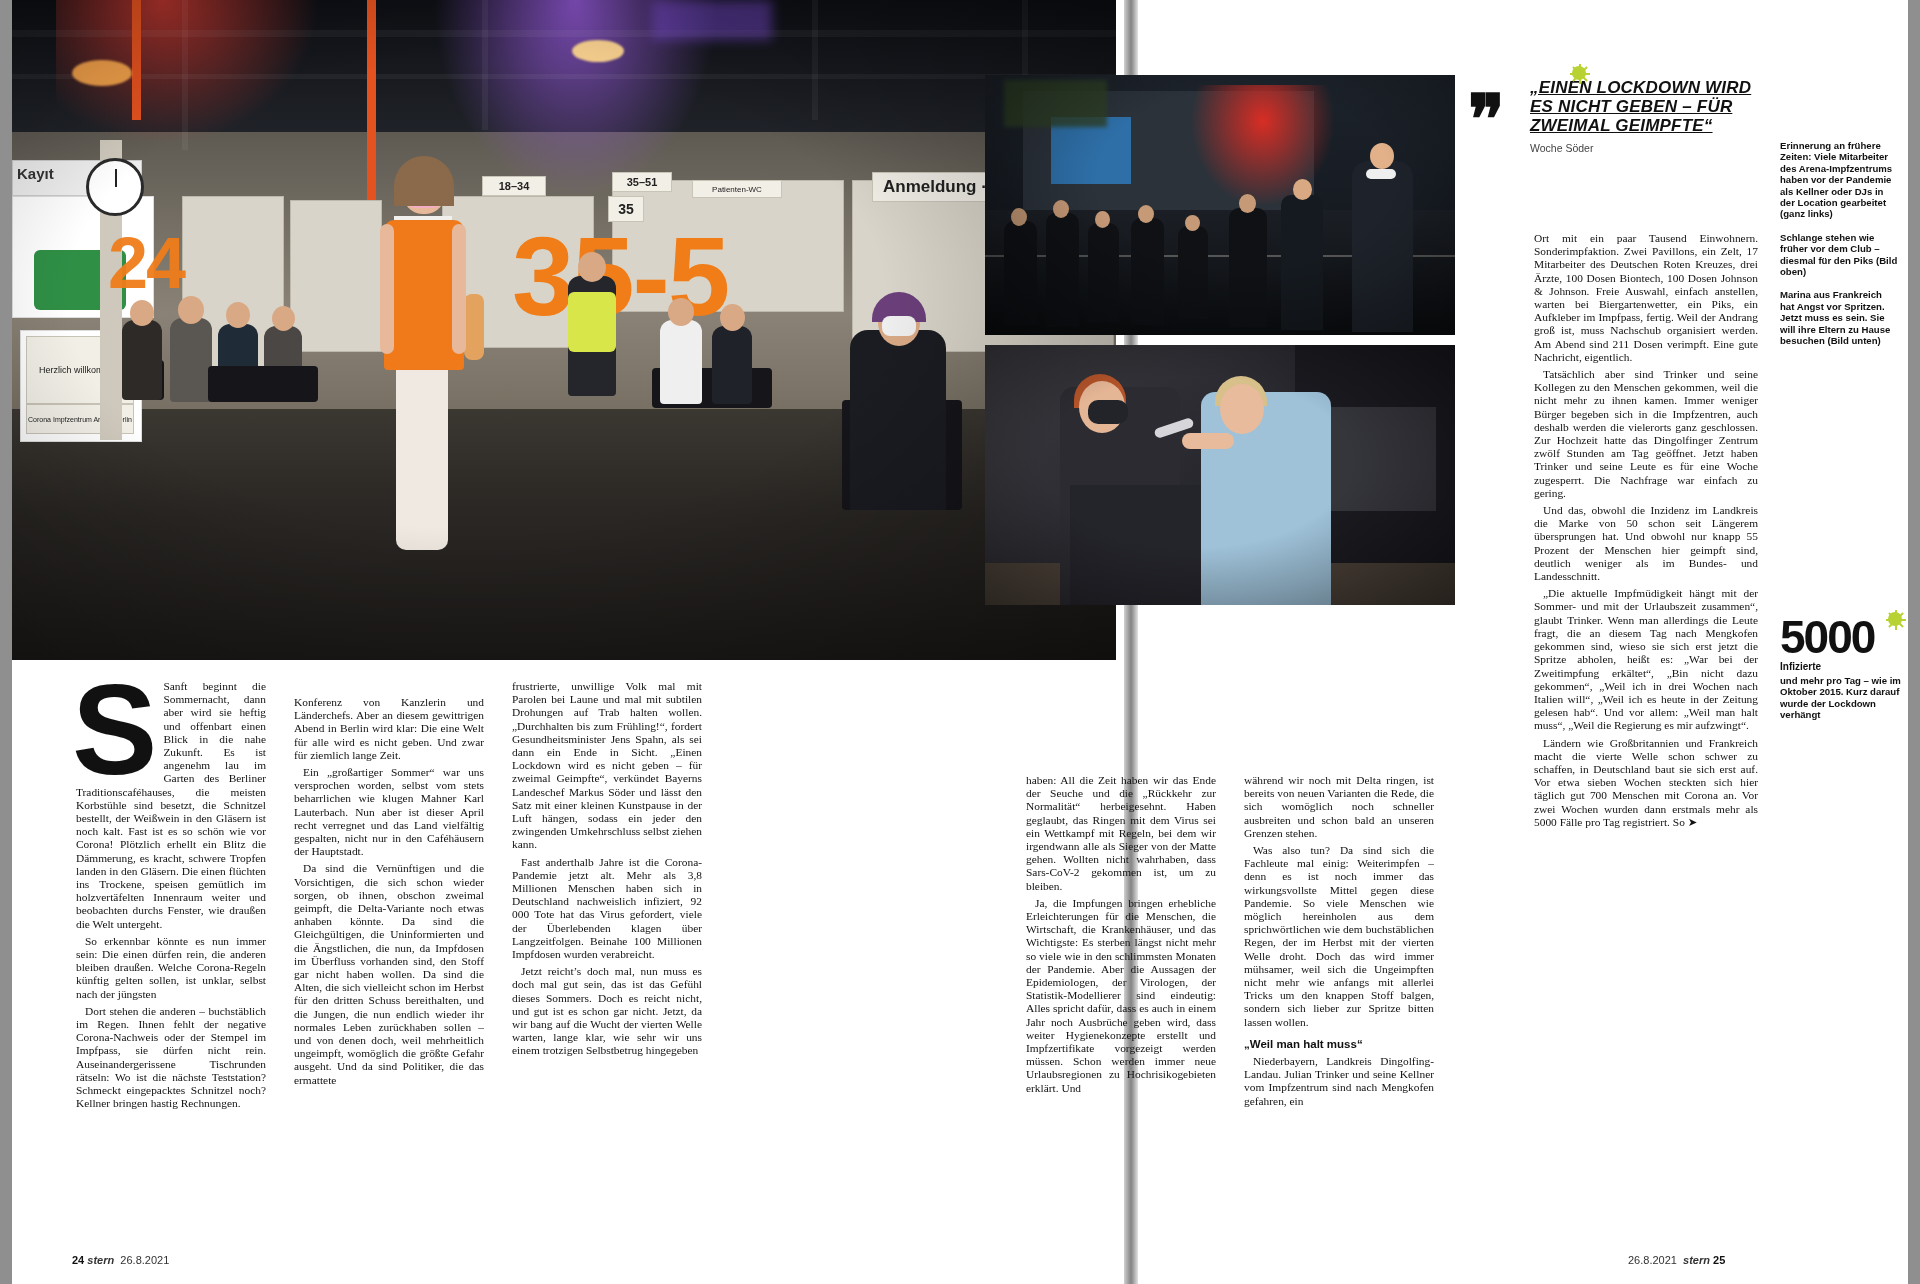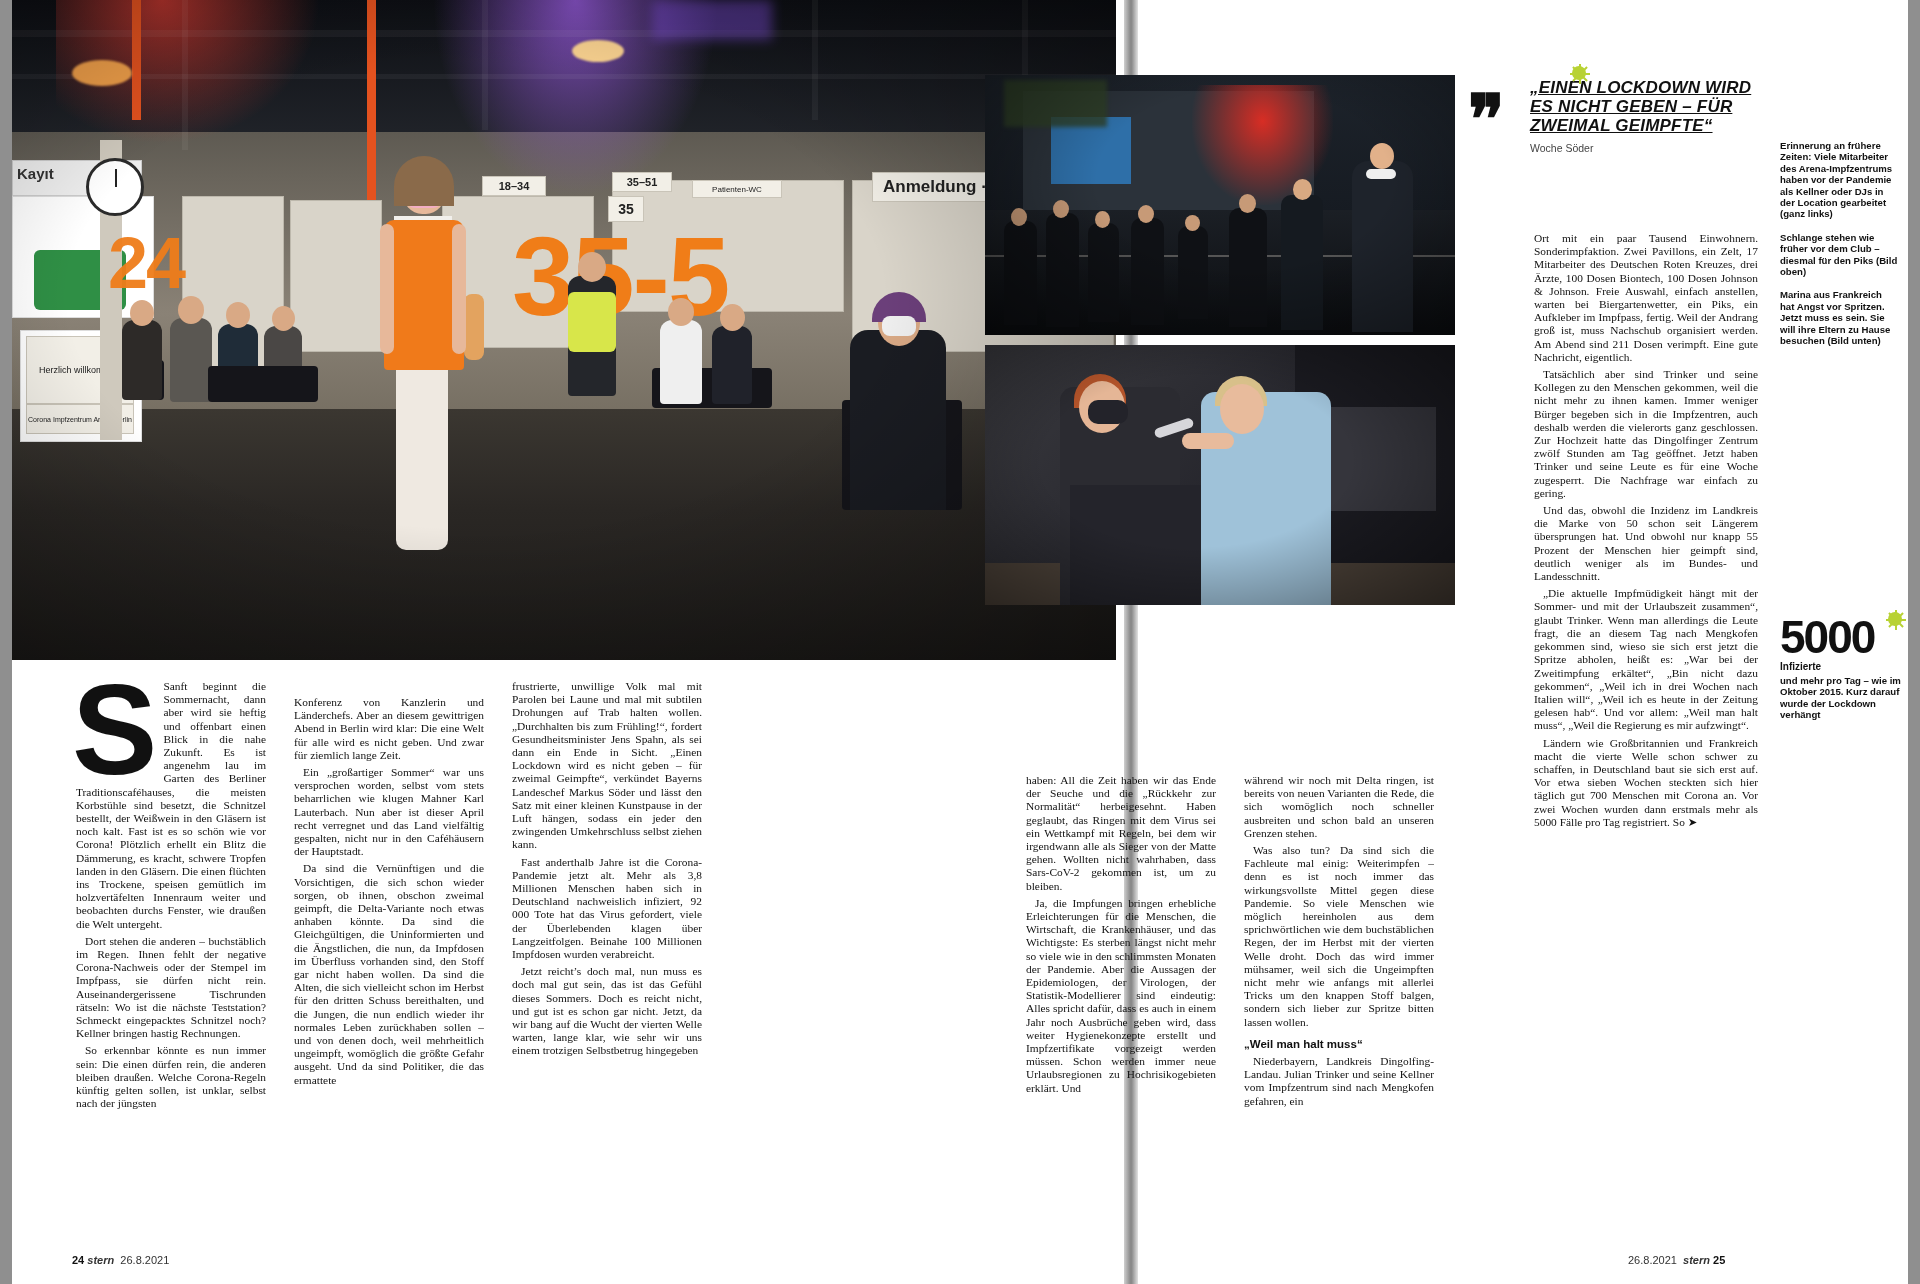--- a/index.html
+++ b/index.html
@@ -301,22 +301,22 @@
         <i style="transform:rotate(315deg)"></i>
     </div>
     <div class="n">5000</div>
     <div class="lbl">Infizierte</div>
     <div class="txt">und mehr pro Tag – wie im Oktober 2015. Kurz darauf wurde der Lockdown verhängt</div>
   </div>
 
   <div class="col" style="left:72px;top:676px;width:198px;height:560px;">
     <div class="dropcap">S</div>
     <p class="first">Sanft beginnt die Sommernacht, dann aber wird sie heftig und offenbart einen Blick in die nahe Zukunft. Es ist angenehm lau im Garten des Berliner Traditionscafé­hauses, die meisten Korbstühle sind besetzt, die Schnitzel bestellt, der Weißwein in den Gläsern ist noch kalt. Fast ist es so schön wie vor Corona! Plötzlich erhellt ein Blitz die Dämmerung, es kracht, schwere Tropfen landen in den Gläsern. Die einen flüchten ins Trockene, speisen gemütlich im holzvertäfelten Innenraum weiter und beobachten durchs Fenster, wie draußen die Welt untergeht.</p>
+    <p>So erkennbar könnte es nun immer sein: Die einen dürfen rein, die anderen bleiben draußen. Welche Corona-Regeln künftig gelten sollen, ist unklar, selbst nach der jüngsten</p>
     <p>Dort stehen die anderen – buchstäblich im Regen. Ihnen fehlt der negative Corona-Nachweis oder der Stempel im Impfpass, sie dürfen nicht rein. Auseinandergerissene Tischrunden rätseln: Wo ist die nächste Teststation? Schmeckt eingepacktes Schnitzel noch? Kellner bringen hastig Rechnungen.</p>
-    <p>So erkennbar könnte es nun immer sein: Die einen dürfen rein, die anderen bleiben draußen. Welche Corona-Regeln künftig gelten sollen, ist unklar, selbst nach der jüngsten</p>
   </div>
   <div class="col" style="left:290px;top:692px;width:198px;height:560px;">
     <p class="first">Konferenz von Kanzlerin und Länderchefs. Aber an diesem gewittrigen Abend in Berlin wird klar: Die eine Welt für alle wird es nicht geben. Und zwar für ziemlich lange Zeit.</p>
     <p>Ein „großartiger Sommer“ war uns versprochen worden, selbst vom stets beharrlichen wie klugen Mahner Karl Lauterbach. Nun aber ist dieser April recht verregnet und das Land vielfältig gespalten, nicht nur in den Caféhäusern der Hauptstadt.</p>
     <p>Da sind die Vernünftigen und die Vorsichtigen, die sich schon wieder sorgen, ob ihnen, obschon zweimal geimpft, die Delta-Variante noch etwas anhaben könnte. Da sind die Gleichgültigen, die Uninformierten und die Ängstlichen, die nun, da Impfdosen im Überfluss vorhanden sind, den Stoff gar nicht haben wollen. Da sind die Alten, die sich vielleicht schon im Herbst für den dritten Schuss bereithalten, und die Jungen, die nun endlich wieder ihr normales Leben zurückhaben sollen – und von denen doch, weil mehrheitlich ungeimpft, womöglich die größte Gefahr ausgeht. Und da sind Politiker, die das ermattete</p>
   </div>
   <div class="col" style="left:508px;top:676px;width:198px;height:560px;">
     <p class="first">frustrierte, unwillige Volk mal mit Parolen bei Laune und mal mit subtilen Drohungen auf Trab halten wollen. „Durchhalten bis zum Frühling!“, fordert Gesundheitsminister Jens Spahn, als sei dann ein Ende in Sicht. „Einen Lockdown wird es nicht geben – für zweimal Geimpfte“, verkündet Bayerns Landeschef Markus Söder und lässt den Satz mit einer kleinen Kunstpause in der Luft hängen, sodass ein jeder den zwingenden Umkehrschluss selbst ziehen kann.</p>
     <p>Fast anderthalb Jahre ist die Corona-Pandemie jetzt alt. Mehr als 3,8 Millionen Menschen haben sich in Deutschland nachweislich infiziert, 92 000 Tote hat das Virus gefordert, viele der Überlebenden klagen über Langzeitfolgen. Beinahe 100 Millionen Impfdosen wurden verabreicht.</p>
     <p>Jetzt reicht’s doch mal, nun muss es doch mal gut sein, das ist das Gefühl dieses Sommers. Doch es reicht nicht, und gut ist es schon gar nicht. Jetzt, da wir bang auf die Wucht der vierten Welle warten, lange klar, wie sehr wir uns einem trotzigen Selbstbetrug hingegeben</p>

